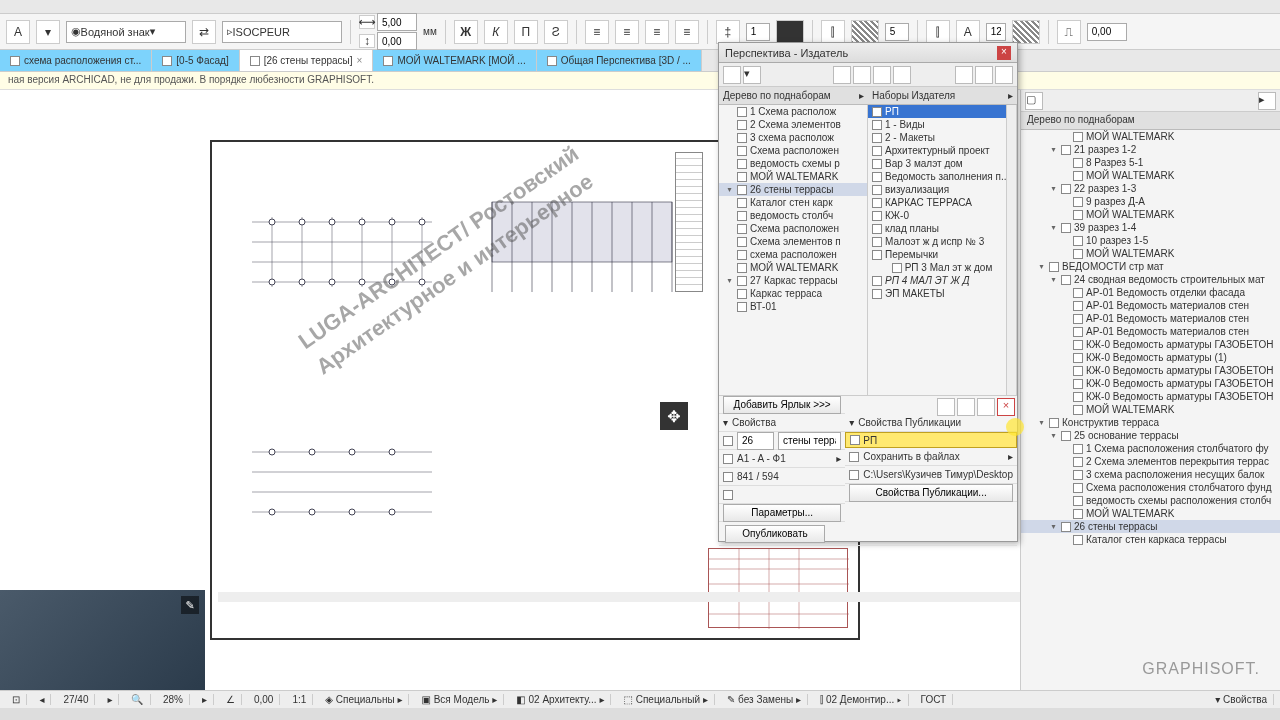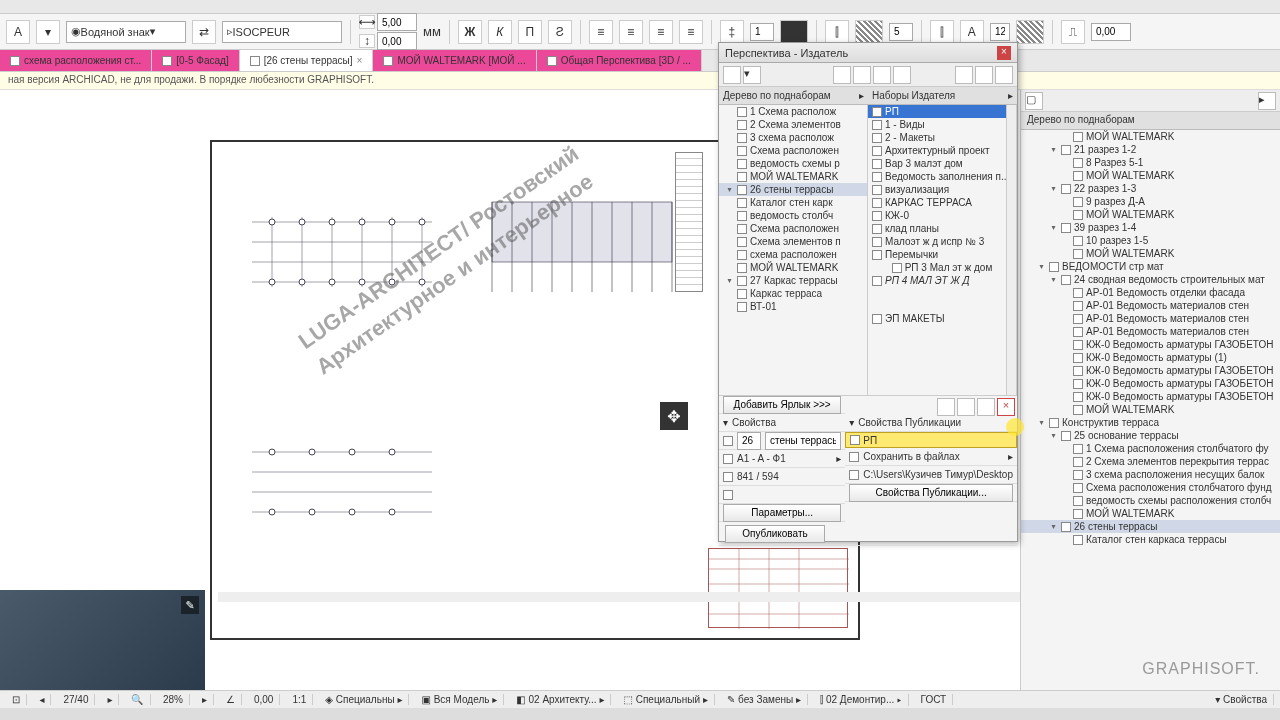--- a/index.html
+++ b/index.html
@@ -4,21 +4,21 @@
 <style>
 * { box-sizing: border-box; margin: 0; padding: 0; font-family: Arial, sans-serif; }
 body { background: #f0f0f0; font-size: 11px; color: #333; overflow: hidden; width: 1280px; height: 720px; position: relative; }
 .toolbar-top { height: 14px; background: #e8e8e8; border-bottom: 1px solid #ccc; display: flex; align-items: center; gap: 4px; padding: 0 4px; font-size: 9px; color: #666; }
 .toolbar-main { height: 36px; background: #f5f5f5; border-bottom: 1px solid #ccc; display: flex; align-items: center; gap: 6px; padding: 0 6px; }
 .tb-btn { width: 24px; height: 24px; border: 1px solid #ccc; background: #fff; display: flex; align-items: center; justify-content: center; font-size: 12px; }
 .tb-select { height: 22px; border: 1px solid #aaa; background: #fff; padding: 0 4px; font-size: 11px; display: flex; align-items: center; }
 .tb-input { height: 18px; border: 1px solid #aaa; background: #fff; padding: 0 4px; font-size: 10px; width: 40px; }
 .tb-sep { width: 1px; height: 24px; background: #ccc; margin: 0 2px; }
 .tabs-row { height: 22px; background: #e8e8e8; border-bottom: 1px solid #ccc; display: flex; align-items: stretch; }
-.tab { padding: 0 10px; border-right: 1px solid #ccc; display: flex; align-items: center; gap: 4px; font-size: 10px; background: #ec4899; }
+.tab { padding: 0 10px; border-right: 1px solid #ccc; display: flex; align-items: center; gap: 4px; font-size: 10px; background: #7dd3fc; }
 .tab.active { background: #fff; }
 .tab-close { color: #888; cursor: pointer; }
 .info-bar { height: 18px; background: #fffde6; border-bottom: 1px solid #ddd; padding: 2px 8px; font-size: 10px; color: #555; }
 .main-area { position: absolute; top: 90px; left: 0; right: 0; bottom: 30px; display: flex; }
 .canvas-area { flex: 1; background: #fff; position: relative; overflow: hidden; }
 .drawing { position: absolute; left: 210px; top: 50px; width: 650px; height: 500px; border: 2px solid #333; background: #fff; }
 .watermark { position: absolute; left: 280px; top: 140px; transform: rotate(-35deg); font-size: 22px; color: rgba(80,80,80,0.5); font-weight: bold; pointer-events: none; white-space: nowrap; line-height: 1.4; }
 .grid-pattern { position: absolute; left: 30px; top: 60px; width: 180px; height: 100px; }
 .move-icon { position: absolute; right: 170px; top: 260px; width: 28px; height: 28px; background: #333; color: #fff; display: flex; align-items: center; justify-content: center; font-size: 16px; }
 .title-block { position: absolute; right: 10px; bottom: 10px; width: 140px; height: 80px; border: 1px solid #a55; }
@@ -75,21 +75,21 @@
   <div style="display:flex;flex-direction:column;gap:1px">
     <div style="display:flex;gap:2px;align-items:center">
         <span class="tb-btn" style="width:16px;height:14px">⟷</span>
         <input class="tb-input" value="5,00" style="">
       </div>
     <div style="display:flex;gap:2px;align-items:center">
         <span class="tb-btn" style="width:16px;height:14px">↕</span>
         <input class="tb-input" value="0,00" style="">
       </div>
   </div>
-  <span style="font-size:13px">мм</span>
+  <span style="font-size:10px">мм</span>
   <div class="tb-sep"></div>
   <div class="tb-btn" style="font-weight:bold">Ж</div>
   <div class="tb-btn" style="font-style:italic">К</div>
   <div class="tb-btn">П</div>
   <div class="tb-btn">Ƨ</div>
   <div class="tb-sep"></div>
   <div class="tb-btn">≡</div>
   <div class="tb-btn">≡</div>
   <div class="tb-btn">≡</div>
   <div class="tb-btn">≡</div>
@@ -553,36 +553,36 @@
           <span>Перемычки</span>
         </div>
         <div class="tree-item" style="padding-left: 4px; justify-content: center;">
           <span class="tree-icon"></span>
           <span>РП 3 Мал эт ж дом</span>
         </div>
         <div class="tree-item" style="padding-left: 4px; font-style: italic;">
           <span class="tree-icon"></span>
           <span>РП 4 МАЛ ЭТ Ж Д</span>
         </div>
-        <div class="tree-item" style="padding-left: 4px; margin-top: 25px;">
+        <div class="tree-item" style="padding-left: 4px;">
           <span class="tree-icon"></span>
           <span>ЭП МАКЕТЫ</span>
         </div>
       </div>
   </div>
   <div class="org-bottom">
     <div style="display:flex">
       <div style="flex:1">
         <div class="org-row" style="justify-content:center">
             <button class="org-btn" style="flex:1">Добавить Ярлык &gt;&gt;&gt;</button>
           </div>
         <div class="org-row">▾ <span>Свойства</span></div>
         <div class="org-row">
             <span class="tree-icon"></span>
-            <input class="tb-input" style="width: 24px;" value="26">
+            <input class="tb-input" style="width: 37px;" value="26">
             <input class="tb-input" style="flex: 1 1 0%;" value="стены террасы">
           </div>
         <div class="org-row"><span class="tree-icon"></span><span style="flex:1">A1 - A - Ф1</span>▸</div>
         <div class="org-row">
             <span class="tree-icon"></span>
             <span>841 / 594</span>
           </div>
         <div class="org-row">
             <span class="tree-icon"></span>
           </div>

